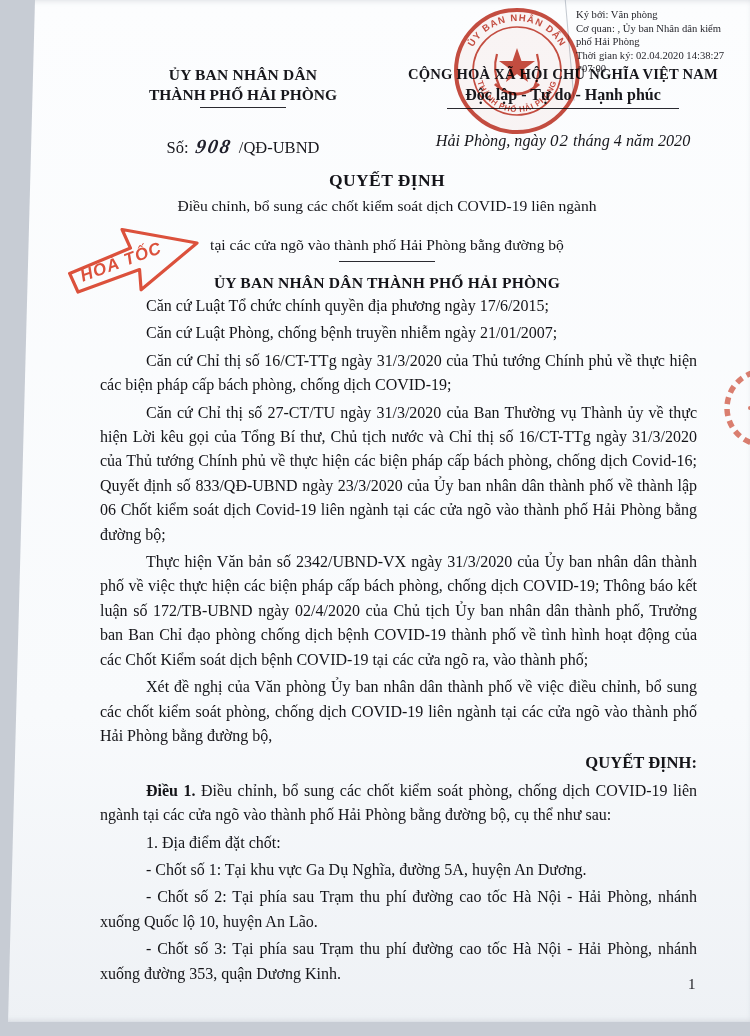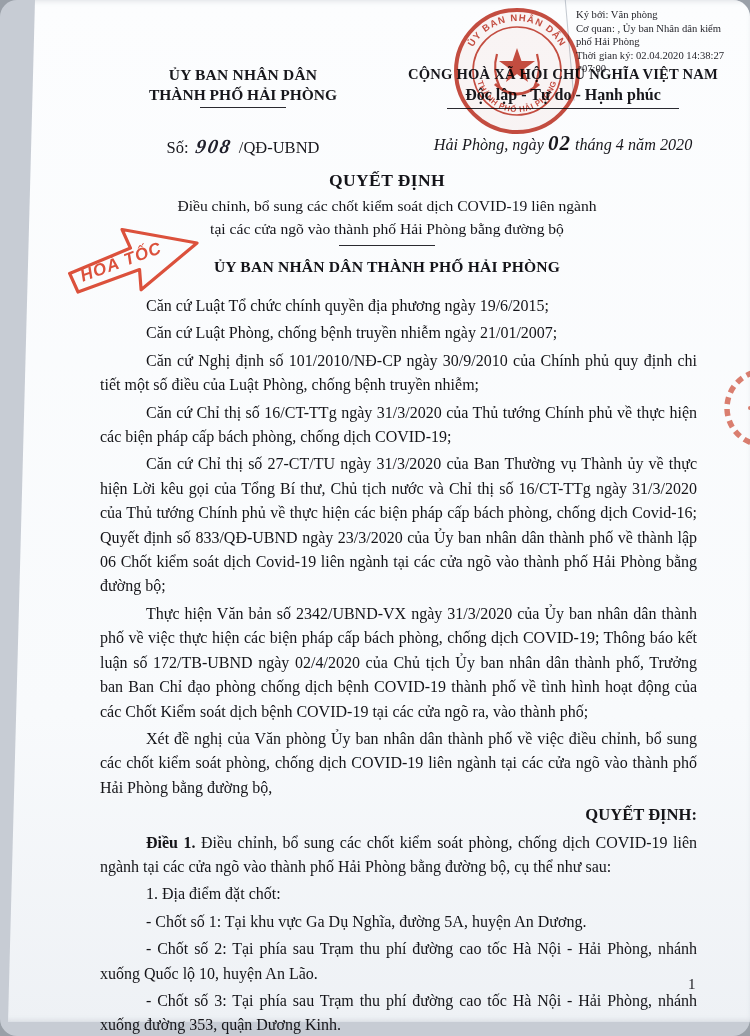--- a/index.html
+++ b/index.html
@@ -1,19 +1,19 @@
 <!DOCTYPE html>
 <html><head>
 <meta charset="utf-8">
 <style>
   * { margin:0; padding:0; box-sizing:border-box; }
   body { background:#9aa0a8; font-family:"Liberation Serif", serif; }
   .screen {
     position:relative; width:750px; height:1036px; margin:0 auto;
-    background:#c7ccd4; overflow:hidden;border-radius:17px;
+    background:#c7ccd4; overflow:hidden;
   }
   .page {
     position:absolute; top:0; left:0; width:750px; height:1022px;
     background:linear-gradient(180deg,#fcfdfe 0%, #f8fafc 70%, #eef1f5 100%);
     clip-path: polygon(35px 0, 750px 0, 750px 1022px, 8px 1022px);
     box-shadow: inset 3px 0 6px rgba(90,100,115,.25);
   }
   .fold-line {
     position:absolute; left:569px; top:-4px; width:1px; height:105px;
     background:rgba(125,135,150,.45); transform:rotate(-5deg);
@@ -31,21 +31,21 @@
   .doc-number { margin-top:27px; font-size:16.5px; }
   .handnum {
     display:inline-block; font-style:italic; font-weight:bold; font-size:20px;
     letter-spacing:2px; transform:skewX(-10deg); color:#20202c; padding:0 3px;
   }
   .header-right { position:absolute; left:398px; top:66px; width:330px; text-align:center; color:#17171c; }
   .header-right .m1 { font-weight:bold; font-size:14.6px; letter-spacing:.2px; }
   .header-right .m2 { font-weight:bold; font-size:16px; margin-top:3px; }
   .header-right .rule { width:232px; border-bottom:1.6px solid #2a2a30; margin:4px auto 0; }
   .date-line { margin-top:22px; font-style:italic; font-size:16.2px; font-weight:500; }
-  .date-line .day { font-weight:bold; font-size:21px; letter-spacing:1px; }
+  .date-line .day { font-weight:normal; font-size:17px; letter-spacing:1px; }
   
   .title-block { position:absolute; top:170px; left:54px; right:30px; text-align:center; color:#141419; }
   .title-block .heading { font-weight:bold; font-size:17.5px; letter-spacing:.4px; }
   .title-block .sub { font-weight:normal; font-size:15.6px; line-height:23px; margin-top:3px; }
   .title-block .rule { width:96px; border-bottom:1.6px solid #2a2a30; margin:5px auto 0; }
   .authority { margin-top:12px; font-weight:bold; font-size:15.6px; letter-spacing:.2px; }
   
   .doc-body {
     position:absolute; top:294px; left:100px; width:597px;
     font-size:16px; line-height:24.4px; text-align:justify; color:#141418;
@@ -123,29 +123,28 @@
 
   <svg class="edge-stamp" viewBox="0 0 100 100">
     <circle cx="62" cy="46" r="37" fill="none" stroke="#d4553f" stroke-width="5.5" stroke-dasharray="7 5"></circle>
     <circle cx="48" cy="46" r="2" fill="#d4553f"></circle>
     <circle cx="52" cy="34" r="1.6" fill="#d4553f"></circle>
   </svg>
 
   <div class="title-block">
     <div class="heading">QUYẾT ĐỊNH</div>
     <div class="sub">Điều chỉnh, bổ sung các chốt kiểm soát dịch COVID-19 liên ngành</div>
-    <div class="sub" style="margin-top:0">tại các cửa ngõ vào thành phố Hải Phòng bằng đường bộ</div>
+    <div class="sub" style="margin-top:16px">tại các cửa ngõ vào thành phố Hải Phòng bằng đường bộ</div>
     <div class="rule"></div>
     <div class="authority">ỦY BAN NHÂN DÂN THÀNH PHỐ HẢI PHÒNG</div>
   </div>
 
   <div class="doc-body">
-    <p>Căn cứ Luật Tổ chức chính quyền địa phương ngày 19/6/2015;</p>
+    <p>Căn cứ Luật Tổ chức chính quyền địa phương ngày 17/6/2015;</p>
     <p>Căn cứ Luật Phòng, chống bệnh truyền nhiễm ngày 21/01/2007;</p>
-    <p>Căn cứ Nghị định số 101/2010/NĐ-CP ngày 30/9/2010 của Chính phủ quy định chi tiết một số điều của Luật Phòng, chống bệnh truyền nhiễm;</p>
     <p>Căn cứ Chỉ thị số 16/CT-TTg ngày 31/3/2020 của Thủ tướng Chính phủ về thực hiện các biện pháp cấp bách phòng, chống dịch COVID-19;</p>
     <p>Căn cứ Chỉ thị số 27-CT/TU ngày 31/3/2020 của Ban Thường vụ Thành ủy về thực hiện Lời kêu gọi của Tổng Bí thư, Chủ tịch nước và Chỉ thị số 16/CT-TTg ngày 31/3/2020 của Thủ tướng Chính phủ về thực hiện các biện pháp cấp bách phòng, chống dịch Covid-16; Quyết định số 833/QĐ-UBND ngày 23/3/2020 của Ủy ban nhân dân thành phố về thành lập 06 Chốt kiểm soát dịch Covid-19 liên ngành tại các cửa ngõ vào thành phố Hải Phòng bằng đường bộ;</p>
     <p>Thực hiện Văn bản số 2342/UBND-VX ngày 31/3/2020 của Ủy ban nhân dân thành phố về việc thực hiện các biện pháp cấp bách phòng, chống dịch COVID-19; Thông báo kết luận số 172/TB-UBND ngày 02/4/2020 của Chủ tịch Ủy ban nhân dân thành phố, Trưởng ban Ban Chỉ đạo phòng chống dịch bệnh COVID-19 thành phố về tình hình hoạt động của các Chốt Kiểm soát dịch bệnh COVID-19 tại các cửa ngõ ra, vào thành phố;</p>
     <p>Xét đề nghị của Văn phòng Ủy ban nhân dân thành phố về việc điều chỉnh, bổ sung các chốt kiểm soát phòng, chống dịch COVID-19 liên ngành tại các cửa ngõ vào thành phố Hải Phòng bằng đường bộ,</p>
     <p class="decision-heading">QUYẾT ĐỊNH:</p>
     <p><b>Điều 1.</b><span> Điều chỉnh, bổ sung các chốt kiểm soát phòng, chống dịch COVID-19 liên ngành tại các cửa ngõ vào thành phố Hải Phòng bằng đường bộ, cụ thể như sau:</span></p>
     <p>1. Địa điểm đặt chốt:</p>
     <p>- Chốt số 1: Tại khu vực Ga Dụ Nghĩa, đường 5A, huyện An Dương.</p>
     <p>- Chốt số 2: Tại phía sau Trạm thu phí đường cao tốc Hà Nội - Hải Phòng, nhánh xuống Quốc lộ 10, huyện An Lão.</p>
     <p>- Chốt số 3: Tại phía sau Trạm thu phí đường cao tốc Hà Nội - Hải Phòng, nhánh xuống đường 353, quận Dương Kinh.</p>

